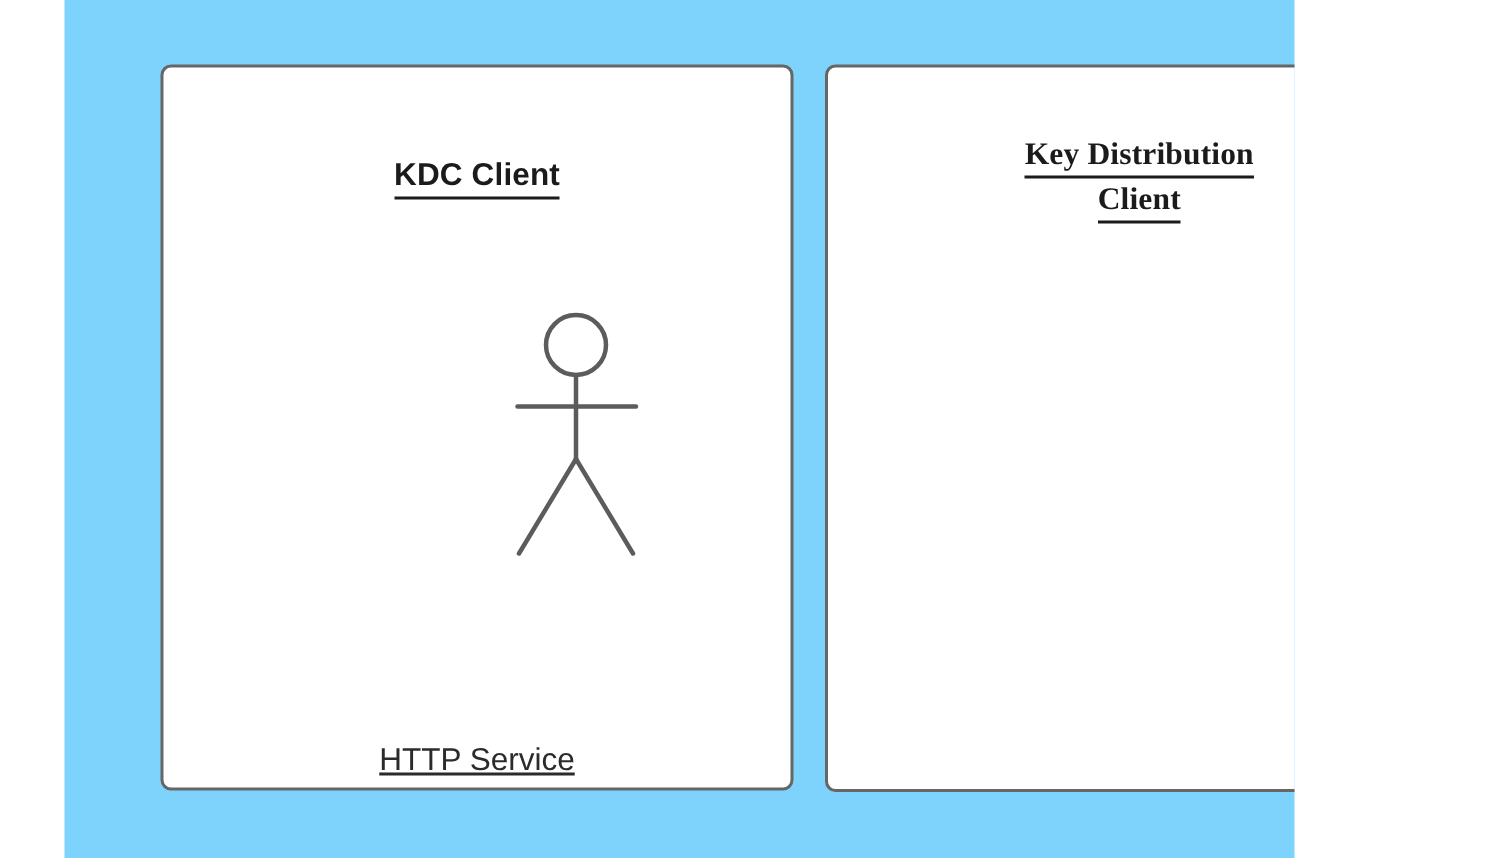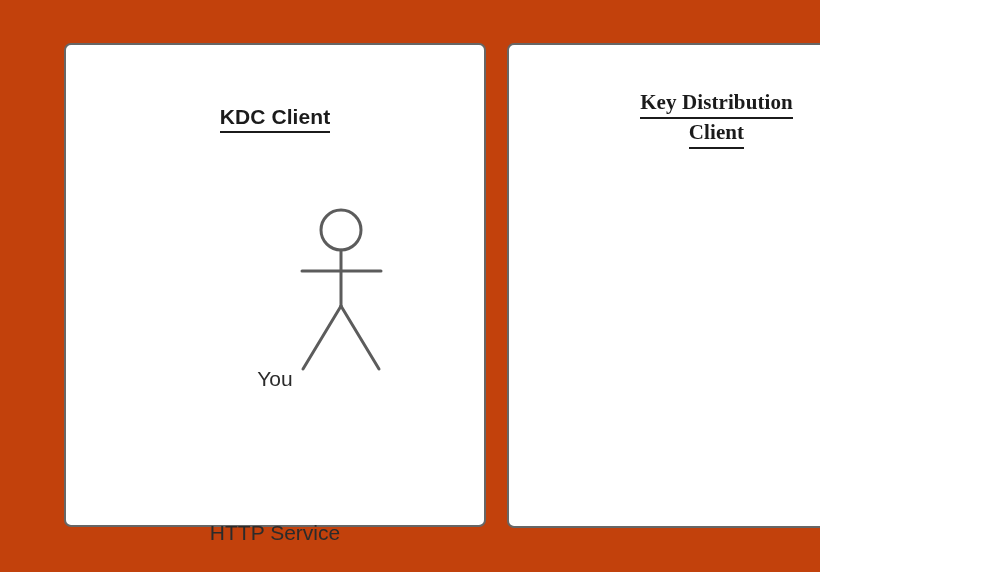--- a/index.html
+++ b/index.html
@@ -8,22 +8,23 @@
     background: #ffffff;
   }
   body {
     font-family: "Liberation Sans", sans-serif;
     -webkit-font-smoothing: antialiased;
   }
   #canvas {
     position: relative;
     width: 820px;
     height: 572px;
-    background: #c2410c;
+    background: #7dd3fc;
     overflow: hidden;
+    margin-left: 43px;
   }
 
   
   .panel {
     position: absolute;
     box-sizing: border-box;
     border: 2px solid #666666;
     border-radius: 7px;
     background: #ffffff;
   }
@@ -93,22 +94,23 @@
   #http-icon {
     position: absolute;
     left: 228px;
     top: 377px;
     width: 96px;
     height: 92px;
   }
   #http-icon svg { display: block; }
 
   #label-http-service {
-    top: 476px;
+    top: 450px;
     left: 0;
+    text-decoration: underline;
   }
 </style>
 </head>
 <body>
 
 <div id="canvas">
 
   <div class="panel" id="panel-client">
 
     <div class="panel-title" id="title-client">
@@ -124,21 +126,20 @@
           <line x1="63" y1="47" x2="63" y2="103"></line>
 
           <line x1="24" y1="68" x2="103" y2="68"></line>
 
           <line x1="63" y1="103" x2="25" y2="166"></line>
           <line x1="63" y1="103" x2="101" y2="166"></line>
         </g>
       </svg>
     </div>
 
-    <div class="figure-label" id="label-you">You</div>
 
 
     <div class="figure-label" id="label-http-service">HTTP Service</div>
 
   </div>
 
   <div class="panel" id="panel-kdc">
 
     <div class="panel-title" id="title-kdc">
       <span class="tline">Key Distribution</span>

